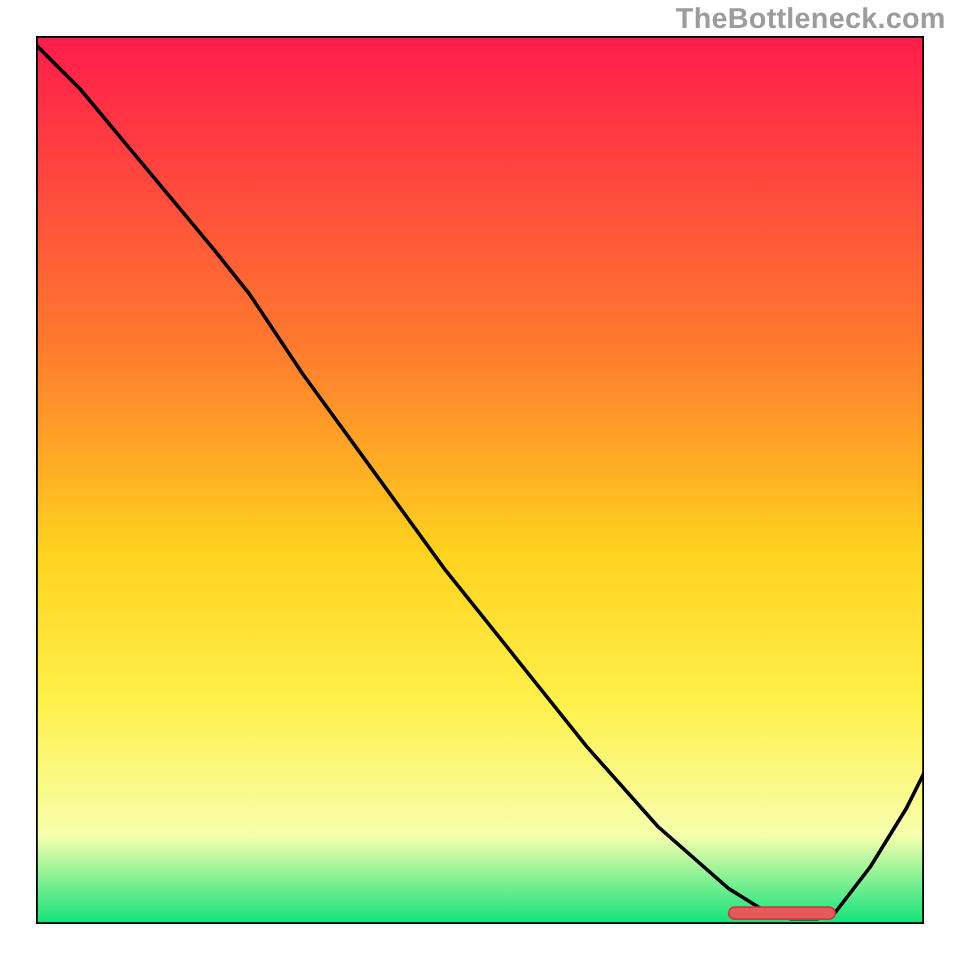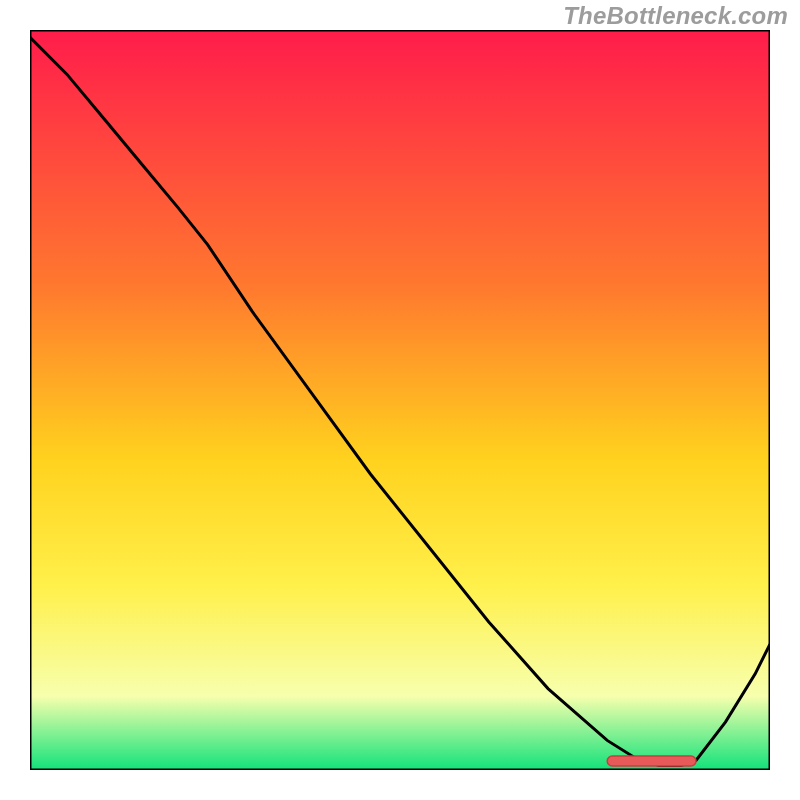--- a/index.html
+++ b/index.html
@@ -18,21 +18,20 @@
   }
   .watermark {
     position: absolute;
     top: 2px;
     right: 12px;
     font-size: 24px;
     color: #9c9c9c;
     font-weight: 600;
     letter-spacing: 0.2px;
     user-select: none;
-    font-style: italic;
   }
   .plot {
     position: absolute;
     left: 30px;
     top: 30px;
     width: 740px;
     height: 740px;
   }
   svg { display: block; }
 </style>

